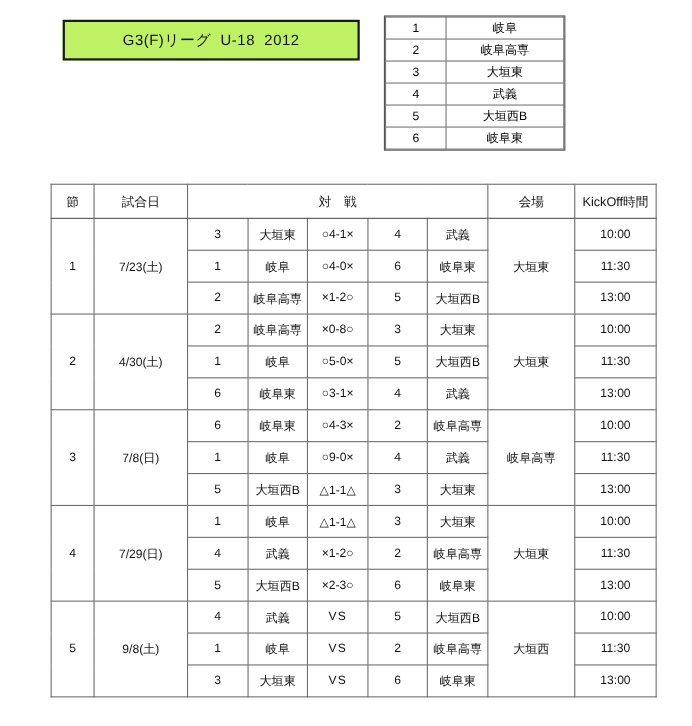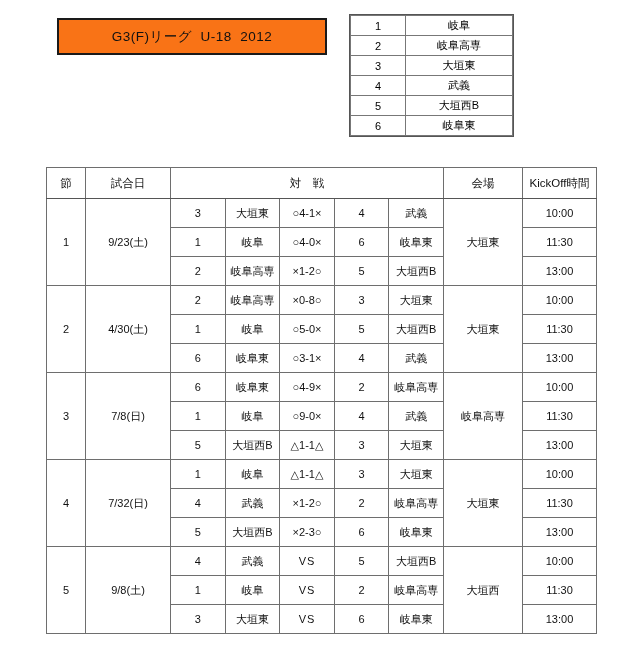--- a/index.html
+++ b/index.html
@@ -21,21 +21,21 @@
     position: absolute;
     left: 57px;
     top: 18px;
     width: 270px;
     height: 37px;
     border: 2px solid #1a1a1a;
     box-sizing: border-box;
     display: flex;
     align-items: center;
     justify-content: center;
-    background: #f97316;
+    background: #bef264;
   }
   #title-box .title-text {
     font-size: 13.5px;
     letter-spacing: 0.5px;
     white-space: pre;
     color: #111;
   }
 
   
   #team-table {
@@ -161,21 +161,21 @@
       <th class="c-sec">節</th>
       <th class="c-date">試合日</th>
       <th colspan="5">対　戦</th>
       <th class="c-venue">会場</th>
       <th class="c-time">KickOff時間</th>
     </tr>
   </thead>
   <tbody id="schedule-body">
       <tr class="sec-start">
         <td class="c-sec sec-cell" rowspan="3">1</td>
-        <td class="c-date date-cell" rowspan="3">9/23(土)</td>
+        <td class="c-date date-cell" rowspan="3">7/23(土)</td>
         <td class="c-hno">3</td>
         <td class="c-hteam">大垣東</td>
         <td class="c-score score-cell">○4-1×</td>
         <td class="c-ano">4</td>
         <td class="c-ateam">武義</td>
         <td class="c-venue venue-cell" rowspan="3">大垣東</td>
         <td class="c-time">10:00</td>
       </tr>
       <tr>
         <td class="c-hno">1</td>
@@ -218,21 +218,21 @@
         <td class="c-score score-cell">○3-1×</td>
         <td class="c-ano">4</td>
         <td class="c-ateam">武義</td>
         <td class="c-time">13:00</td>
       </tr>
       <tr class="sec-start">
         <td class="c-sec sec-cell" rowspan="3">3</td>
         <td class="c-date date-cell" rowspan="3">7/8(日)</td>
         <td class="c-hno">6</td>
         <td class="c-hteam">岐阜東</td>
-        <td class="c-score score-cell">○4-9×</td>
+        <td class="c-score score-cell">○4-3×</td>
         <td class="c-ano">2</td>
         <td class="c-ateam">岐阜高専</td>
         <td class="c-venue venue-cell" rowspan="3">岐阜高専</td>
         <td class="c-time">10:00</td>
       </tr>
       <tr>
         <td class="c-hno">1</td>
         <td class="c-hteam">岐阜</td>
         <td class="c-score score-cell">○9-0×</td>
         <td class="c-ano">4</td>
@@ -242,21 +242,21 @@
       <tr>
         <td class="c-hno">5</td>
         <td class="c-hteam">大垣西B</td>
         <td class="c-score score-cell">△1-1△</td>
         <td class="c-ano">3</td>
         <td class="c-ateam">大垣東</td>
         <td class="c-time">13:00</td>
       </tr>
       <tr class="sec-start">
         <td class="c-sec sec-cell" rowspan="3">4</td>
-        <td class="c-date date-cell" rowspan="3">7/32(日)</td>
+        <td class="c-date date-cell" rowspan="3">7/29(日)</td>
         <td class="c-hno">1</td>
         <td class="c-hteam">岐阜</td>
         <td class="c-score score-cell">△1-1△</td>
         <td class="c-ano">3</td>
         <td class="c-ateam">大垣東</td>
         <td class="c-venue venue-cell" rowspan="3">大垣東</td>
         <td class="c-time">10:00</td>
       </tr>
       <tr>
         <td class="c-hno">4</td>

